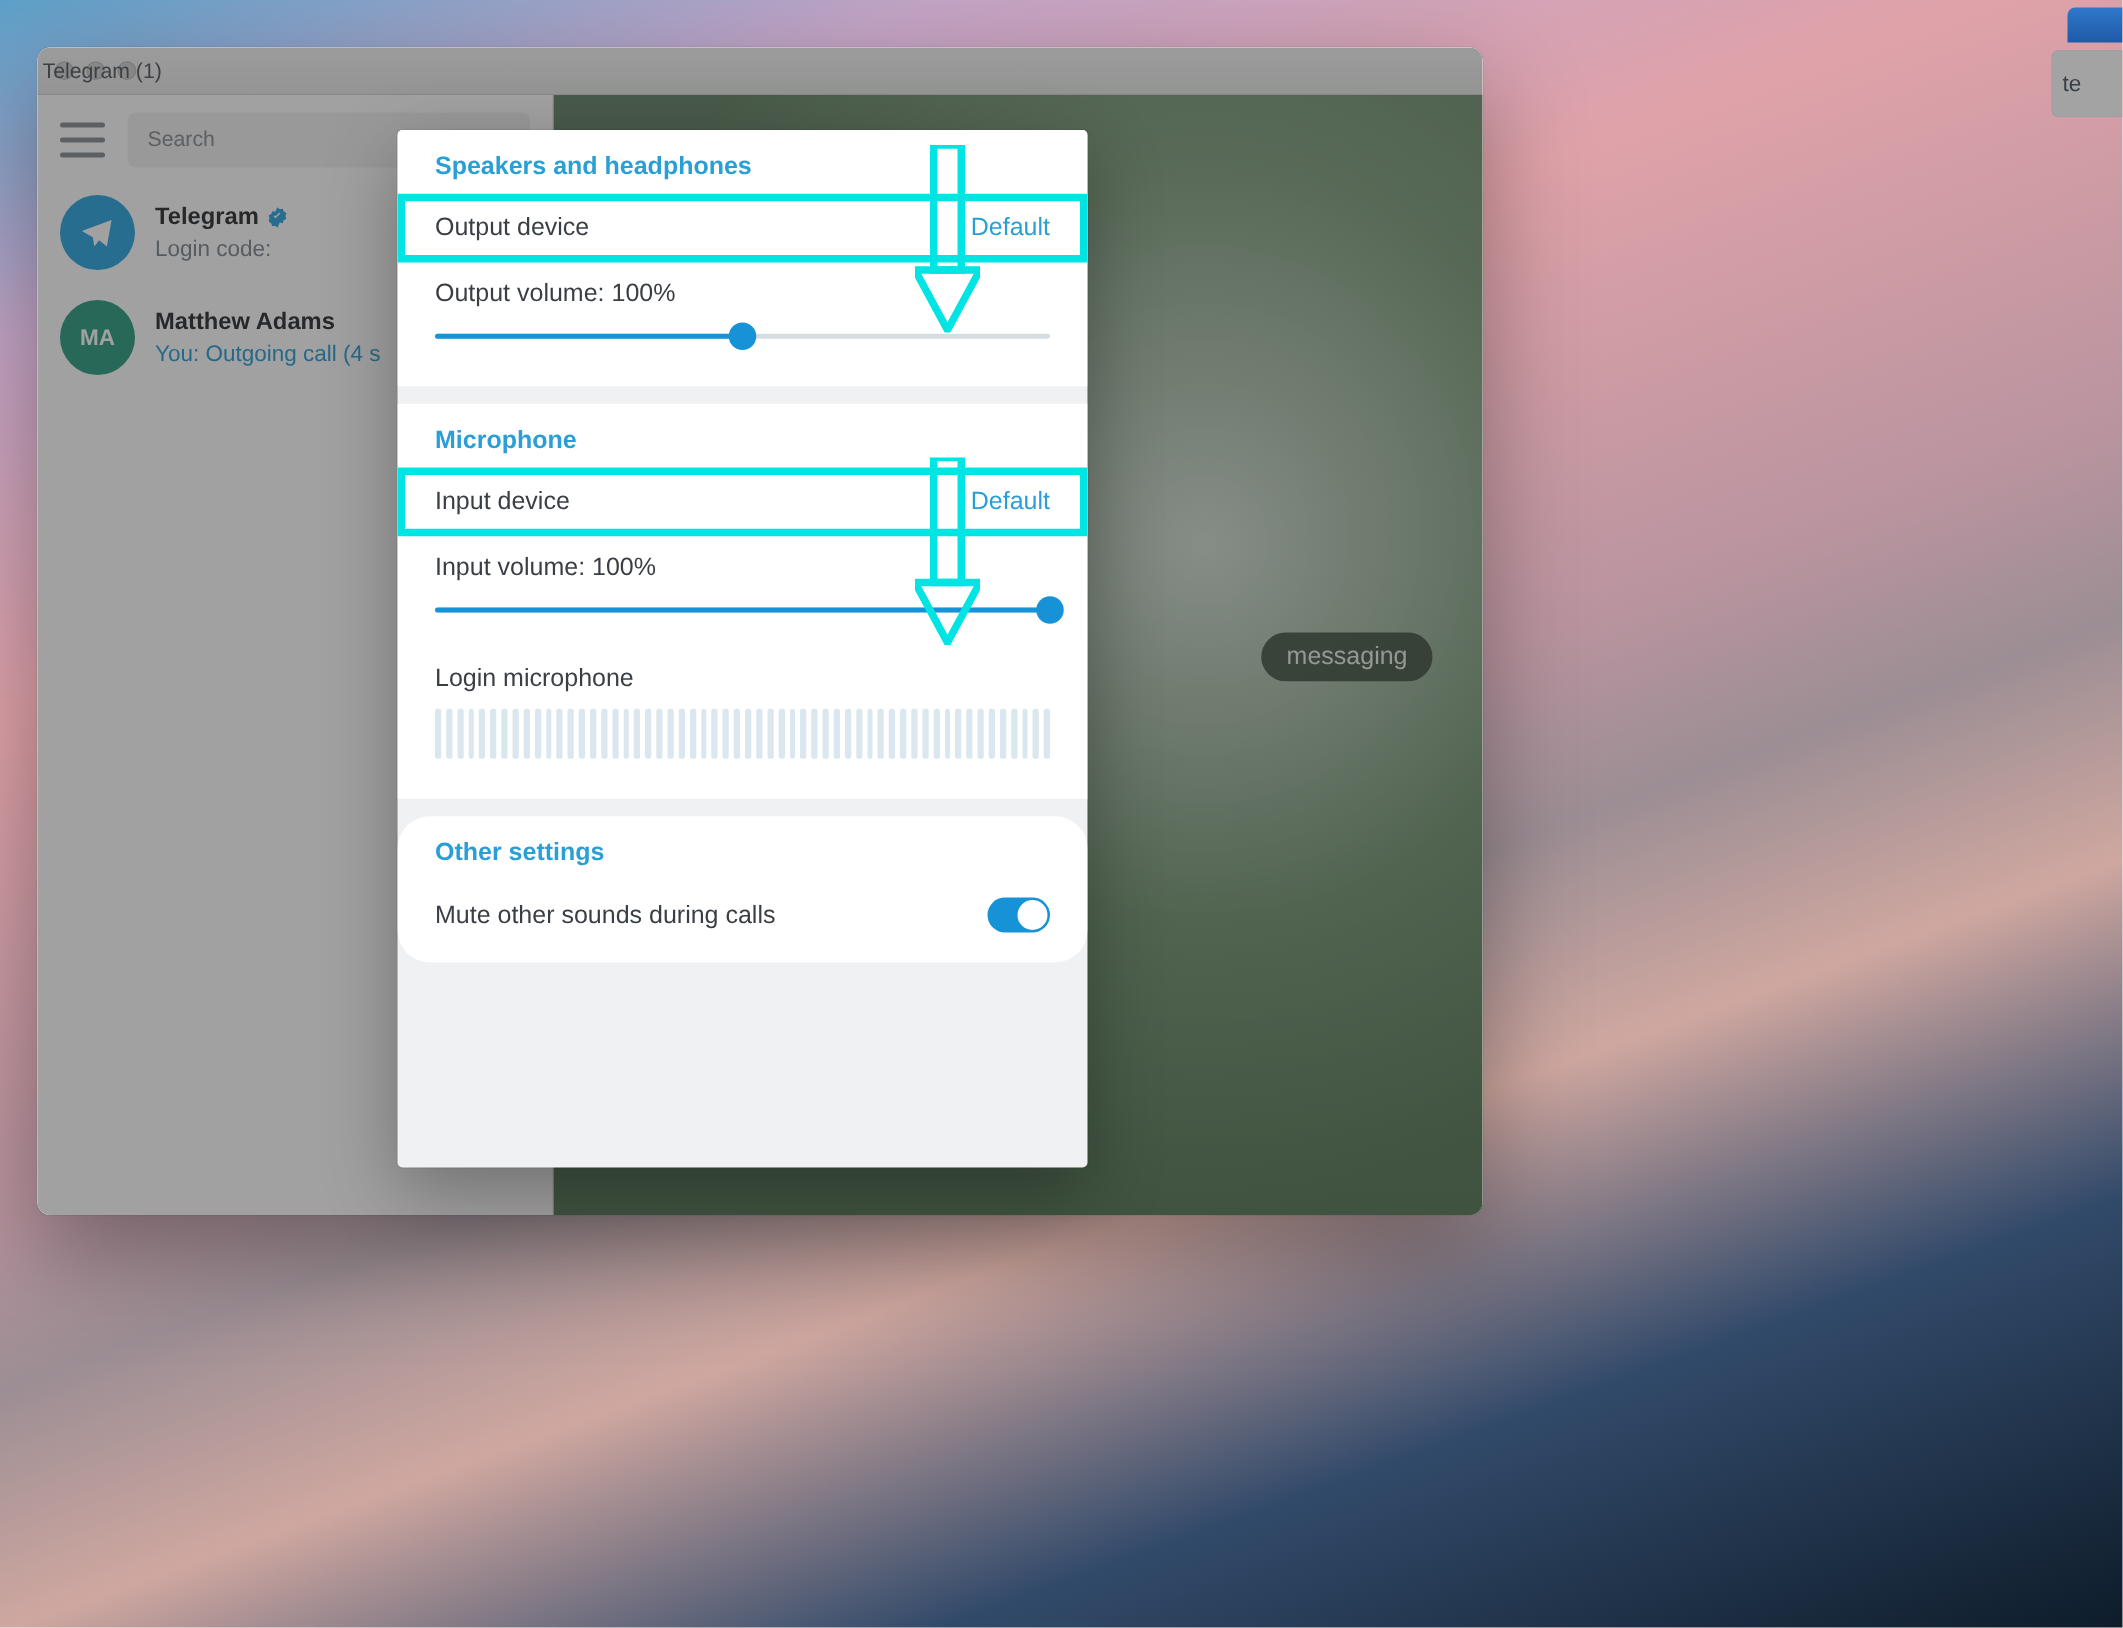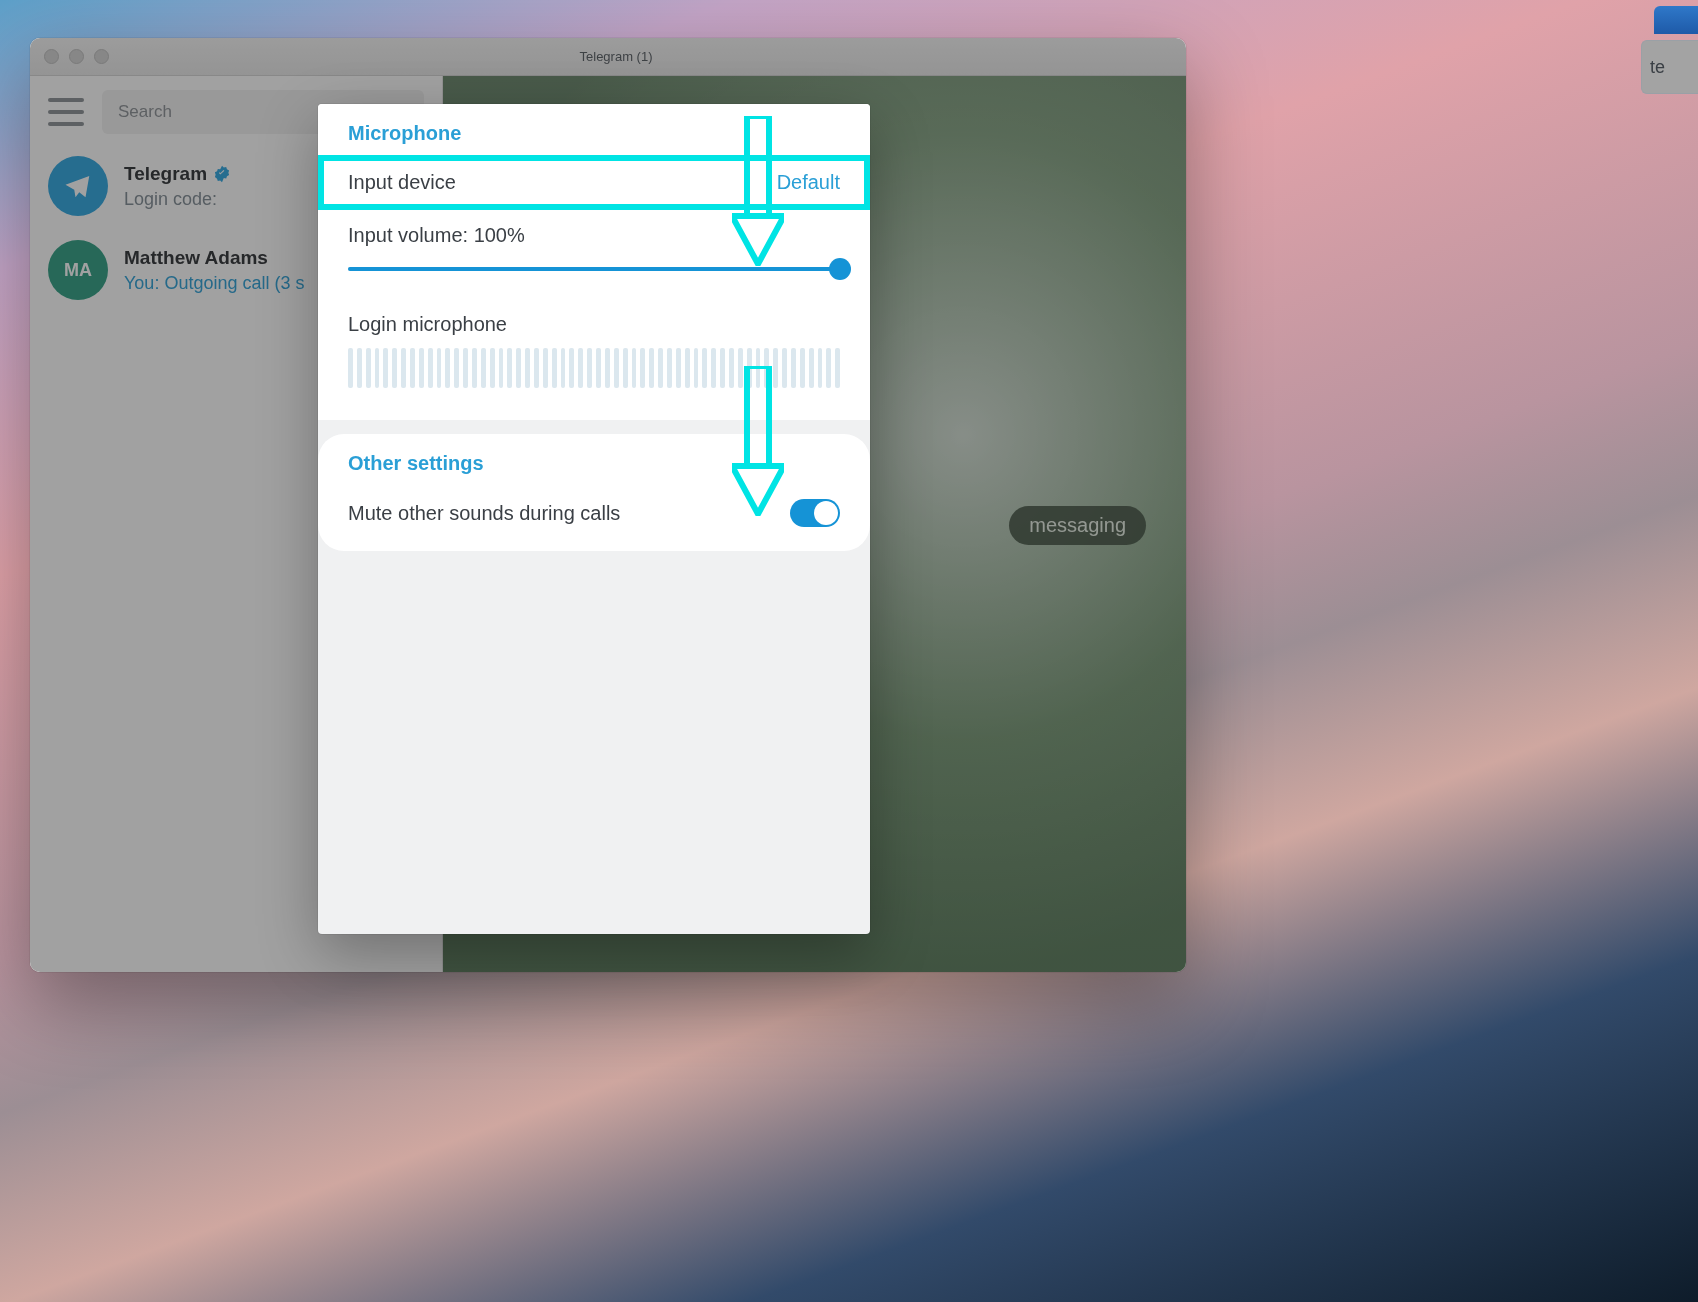--- a/index.html
+++ b/index.html
@@ -55,22 +55,22 @@
   .titlebar{
     height:37px;
     background:linear-gradient(#f6f6f6,#e9e9e9);
     border-bottom:1px solid #d4d4d4;
     display:flex;align-items:center;
     position:relative;
   }
   .traffic-lights{display:flex;gap:10px;margin-left:14px;}
   .tl{width:13px;height:13px;border-radius:50%;background:#d3d3d3;border:1px solid #bcbcbc;}
   .title-text{
-    position:absolute;left:16px;right:0;text-align:center;
-    color:#545a60;font-size:13px;
+    position:absolute;left:4px;right:0;text-align:left;
+    color:#545a60;font-size:17px;
   }
 
   .app-body{display:flex;height:calc(100% - 37px);}
 
   
   .sidebar{
     width:412px;
     background:#fff;
     border-right:1px solid #e6e6e6;
     display:flex;flex-direction:column;
@@ -272,41 +272,58 @@
         </div>
 
         <div class="chat-item">
           <div class="avatar ma">
             <span>MA</span>
           </div>
           <div class="chat-texts">
             <div class="chat-name">
               <span>Matthew Adams</span>
             </div>
-            <div class="chat-preview accent">You: Outgoing call (3 s</div>
+            <div class="chat-preview accent">You: Outgoing call (4 s</div>
           </div>
         </div>
 
       </div>
     </div>
 
     <div class="chat-bg">
       <div class="pill">
         <span>messaging</span>
       </div>
     </div>
   </div>
 
   <div class="scrim"></div>
 </div>
 
 <div class="dialog">
 
   <div class="dlg-scroll">
 
+    <div class="section">
+      <div class="sec-head">Speakers and headphones</div>
+
+      <div class="row select highlight">
+        <span class="row-label">Output device</span>
+        <span class="row-value">Default</span>
+      </div>
+
+      <div class="slabel">Output volume: 100%</div>
+      <div class="slider-wrap">
+        <div class="slider">
+          <div class="slider-track"></div>
+          <div class="slider-fill" style="width:50%"></div>
+          <div class="slider-thumb" style="left:50%"></div>
+        </div>
+      </div>
+    </div>
 
     <div class="section">
       <div class="sec-head">Microphone</div>
 
       <div class="row select highlight">
         <span class="row-label">Input device</span>
         <span class="row-value">Default</span>
       </div>
 
       <div class="slabel">Input volume: 100%</div>

